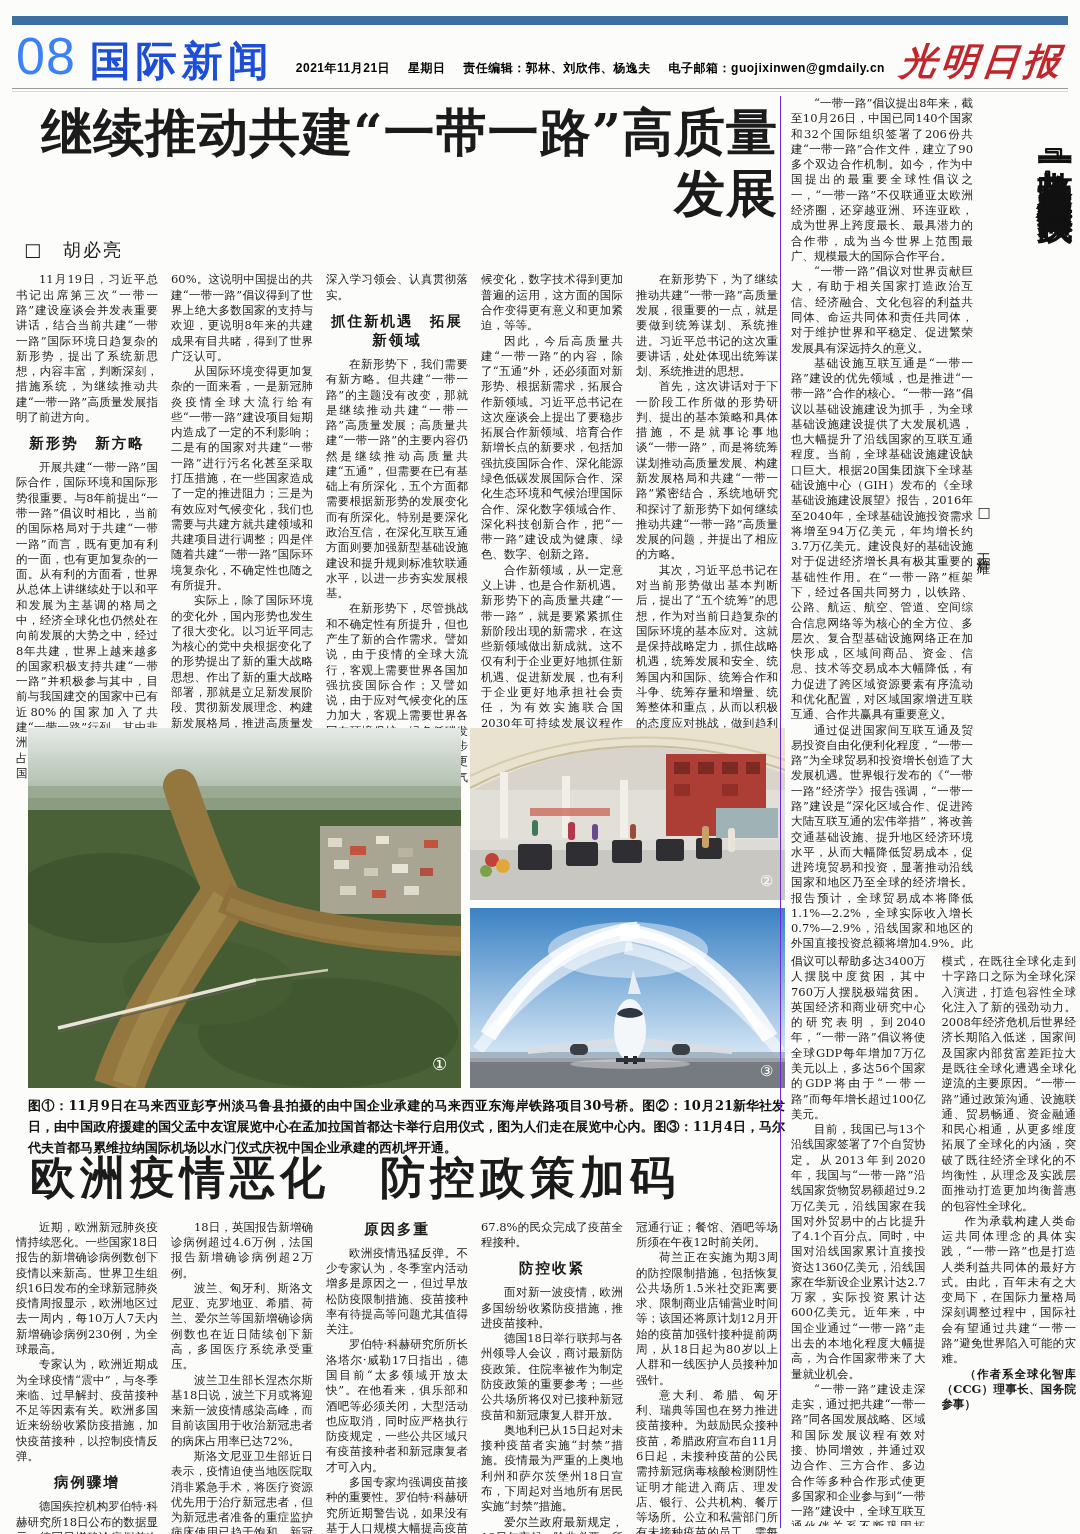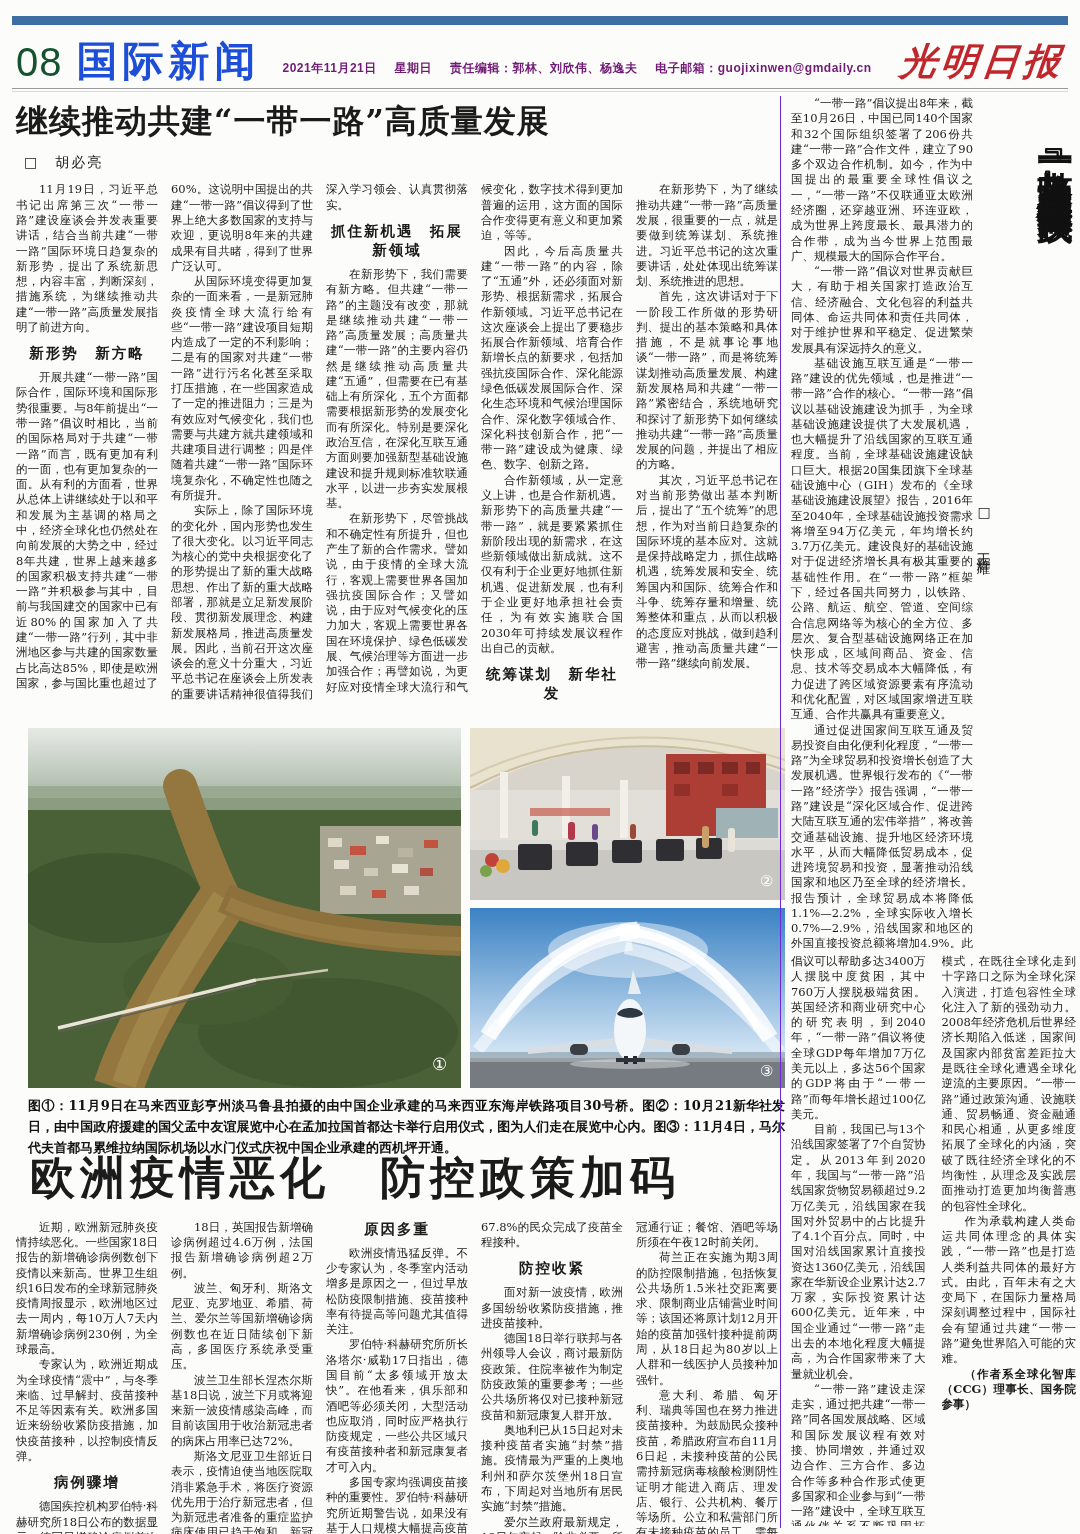--- a/index.html
+++ b/index.html
@@ -5,38 +5,38 @@
   * { margin:0; padding:0; box-sizing:border-box; }
   html,body { background:#e8e8e8; }
   .page {
     position:relative; width:1080px; height:1534px; margin:0 auto;
     background:#fcfcfa; overflow:hidden; color:#1b1b1b;
     font-family:"DejaVu Serif","Liberation Serif",serif;
   }
   
   .top-bar { position:absolute; left:12px; right:12px; top:16px; height:9px; }
   .header-row { position:absolute; left:16px; right:16px; top:30px; height:52px; display:flex; align-items:flex-end; }
-  .page-num { font-family:"Liberation Sans",sans-serif; font-size:40px; font-weight:400; color:#14532d; line-height:1; letter-spacing:1px; }
+  .page-num { font-family:"Liberation Sans",sans-serif; font-size:52px; font-weight:400; color:#3b82f6; line-height:1; letter-spacing:1px; }
   .section-title { font-family:"Liberation Sans",sans-serif; font-size:41px; font-weight:900; letter-spacing:5px; line-height:1; margin-left:14px; }
-  .dateline { font-family:"Liberation Sans",sans-serif; font-size:12px; font-weight:bold; color:#701a75; margin-left:22px; padding-bottom:5px; letter-spacing:.5px;text-align:right; }
+  .dateline { font-family:"Liberation Sans",sans-serif; font-size:12px; font-weight:bold; color:#000000; margin-left:22px; padding-bottom:5px; letter-spacing:.5px;text-align:right; }
   .dateline span { margin-right:14px; }
   .masthead { margin-left:auto; font-size:37px; font-weight:700; font-style:italic; letter-spacing:4px; line-height:1; transform:skewX(-6deg); padding-bottom:2px; }
   .header-rule { position:absolute; left:12px; right:12px; top:88px; border-top:1px solid #9a9a9a; }
   .header-rule2 { position:absolute; left:12px; right:12px; top:91px; border-top:1px solid #d8d8d8; }
 
   
   .para { font-size:11.5px; line-height:1.33; text-align:justify; text-indent:2em; color:#1c1c1c; }
   .cont-para { text-indent:0; }
   .bold-para { font-weight:bold; }
   .subhead { font-family:"Liberation Sans",sans-serif; font-size:14.5px; font-weight:700; text-align:center; margin:9px 0 7px 0; letter-spacing:2px; }
 
   
   .main-article { position:absolute; left:16px; top:96px; width:762px; }
-  .main-headline { font-size:32px; font-weight:900; letter-spacing:1px; text-align:left; line-height:1.2; margin-top:6px; }
-  .main-byline { font-size:14px; margin:14px 0 10px 8px; letter-spacing:2px; }
+  .main-headline { font-size:51px; font-weight:900; letter-spacing:1px; text-align:right; line-height:1.2; margin-top:6px; }
+  .main-byline { font-size:18px; margin:14px 0 10px 8px; letter-spacing:2px; }
   .main-cols { height:522px; column-count:5; column-gap:13px; column-fill:balance; overflow:hidden; }
 
   
   .photo-row { position:absolute; left:28px; top:728px; width:757px; height:360px; display:flex; gap:9px; }
   .photo-large { width:433px; height:360px; position:relative; }
   .photo-stack { width:315px; display:flex; flex-direction:column; gap:8px; }
   .photo-small-1 { height:172px; position:relative; }
   .photo-small-2 { height:180px; position:relative; }
   .photo-row svg { display:block; width:100%; height:100%; }
   .caption { position:absolute; left:28px; top:1096px; width:757px; font-size:13px; line-height:1.6; font-weight:600; text-align:justify; color:#111; }

